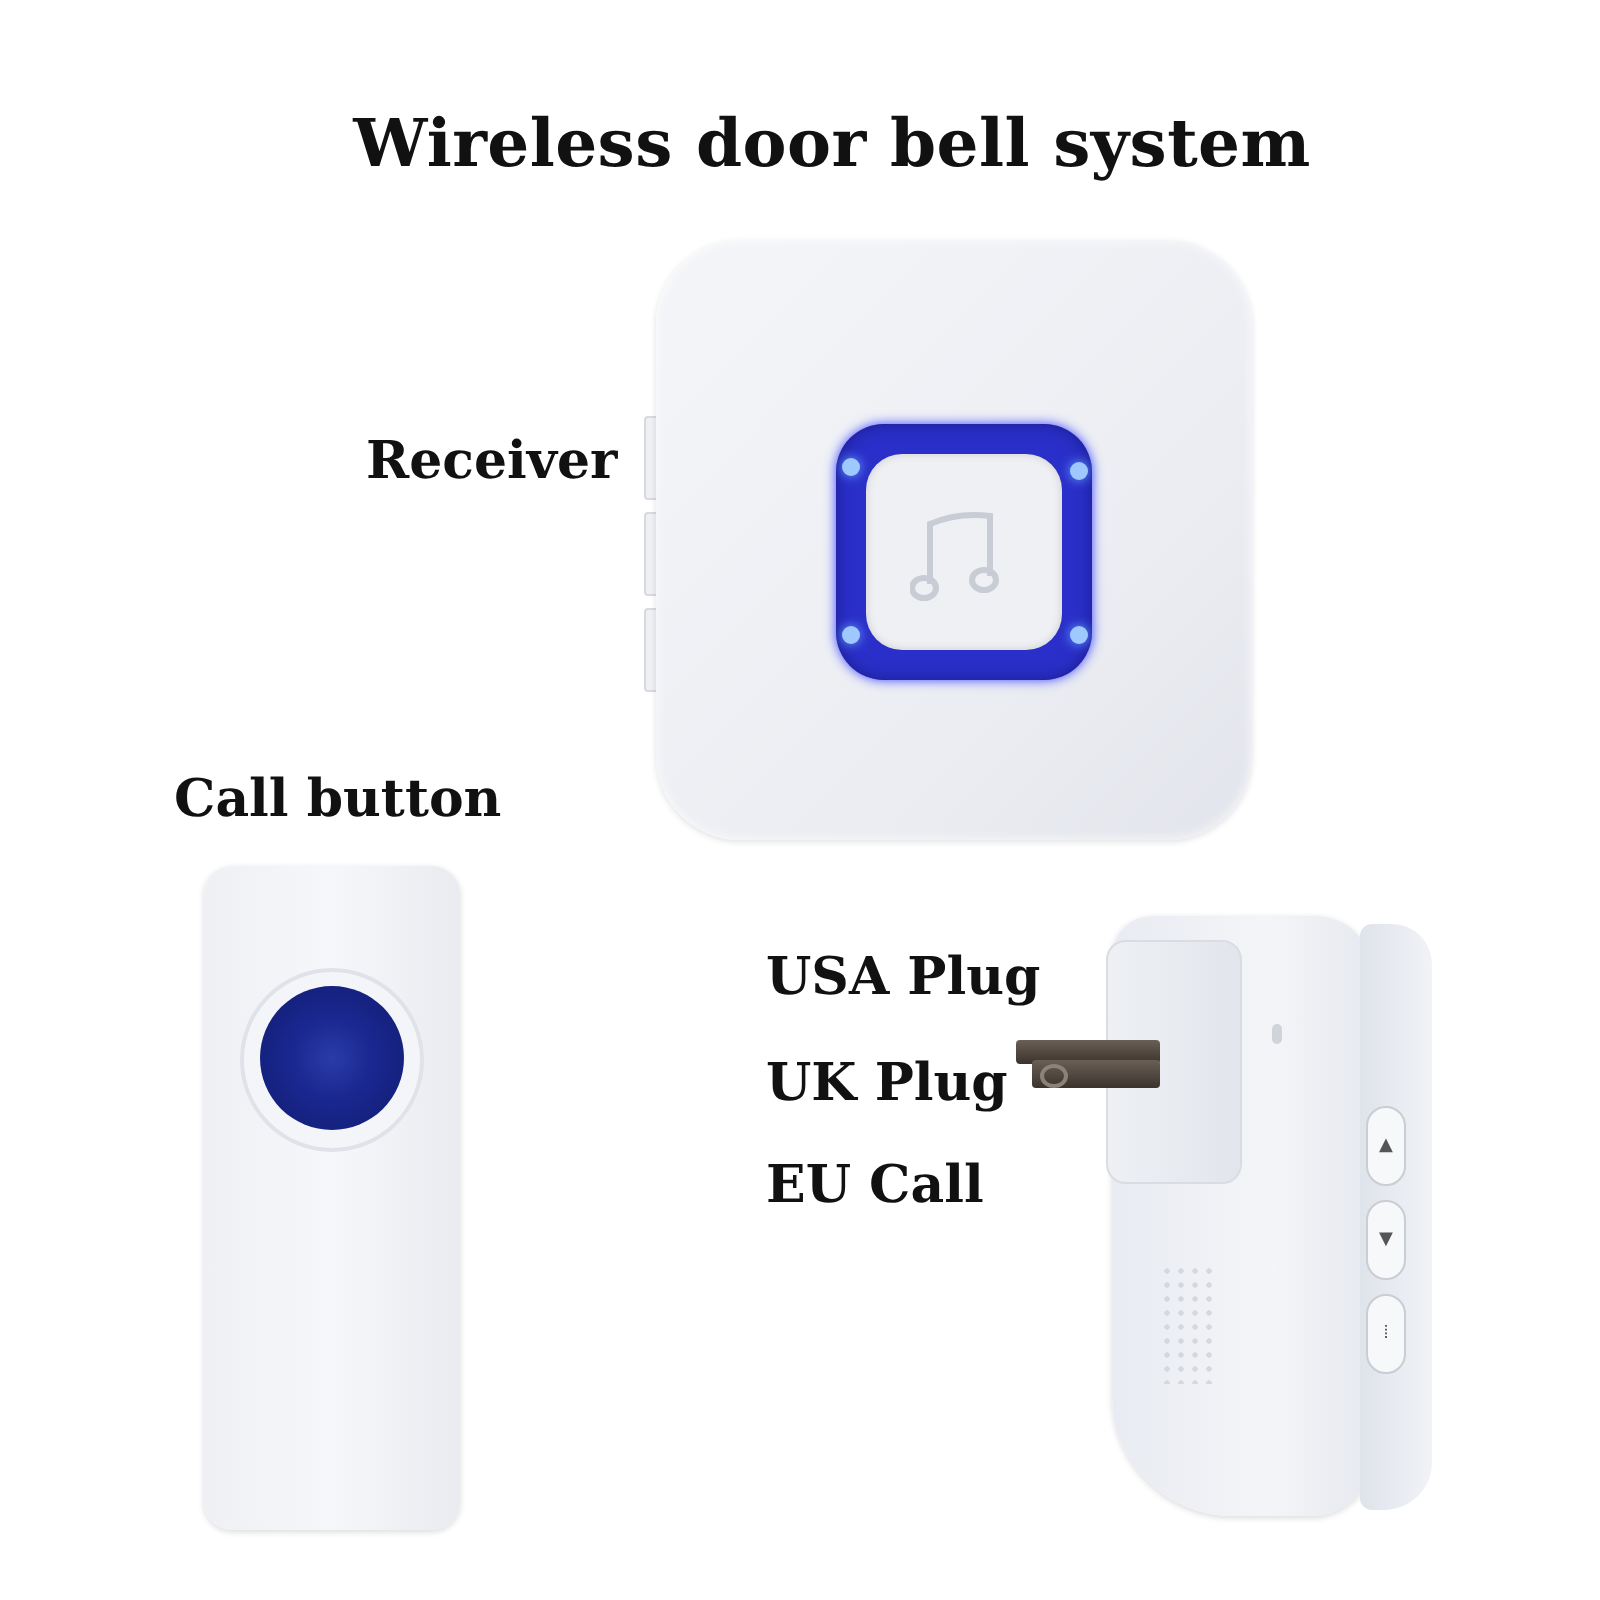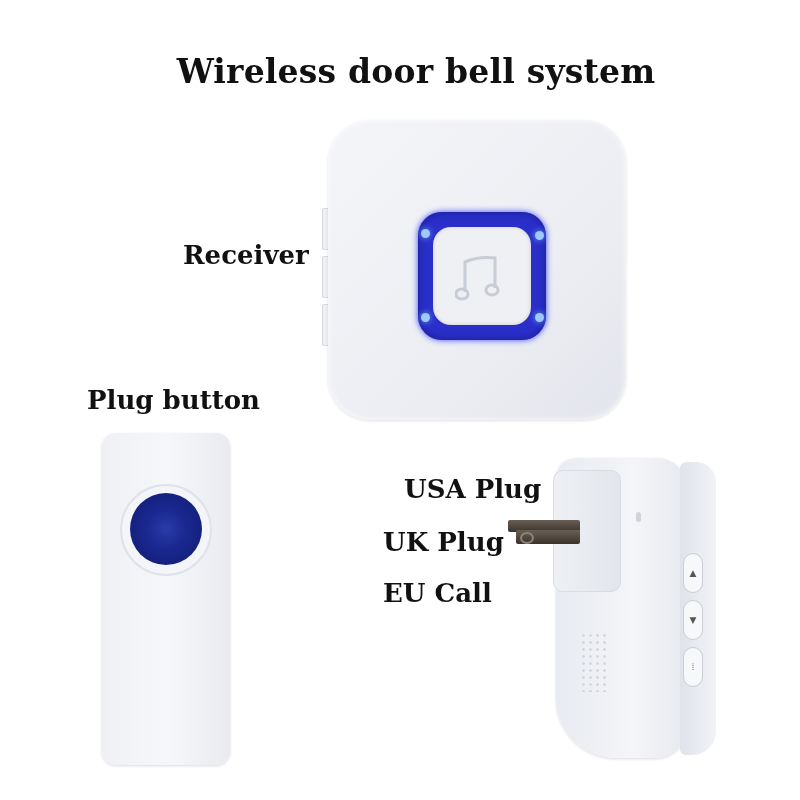--- a/index.html
+++ b/index.html
@@ -25,44 +25,44 @@
   .pin-hole{position:absolute;left:520px;top:532px;width:10px;height:8px;border-radius:50%;border:2px solid #8d8278;}
   .led{position:absolute;left:636px;top:512px;width:5px;height:10px;border-radius:3px;background:#cfd3da;}
   .sbtn{position:absolute;left:683px;width:20px;height:40px;border-radius:10px;background:#f7f8fa;border:1px solid #c9cdd4;box-sizing:border-box;font-size:9px;color:#555;text-align:center;line-height:38px;font-family:"DejaVu Sans",sans-serif;}
   .grille{position:absolute;left:580px;top:632px;width:30px;height:60px;background-image:radial-gradient(circle,#d3d7de 1.2px,transparent 1.5px);background-size:7px 7px;}
 </style>
 </head>
 <body>
 
 <div class="title">Wireless door bell system</div>
 
-<div class="label" style="left:183px;top:240px;">Receiver</div>
+<div class="label" style="left:183px;top:216px;">Receiver</div>
 <div class="side-btn" style="top:208px;height:40px;"></div>
 <div class="side-btn" style="top:256px;height:40px;"></div>
 <div class="side-btn" style="top:304px;height:40px;"></div>
 <div class="receiver"></div>
 <div class="ring">
   <div class="ring-inner"></div>
 </div>
 <div class="dot" style="left:421px;top:229px;"></div>
 <div class="dot" style="left:535px;top:231px;"></div>
 <div class="dot" style="left:421px;top:313px;"></div>
 <div class="dot" style="left:535px;top:313px;"></div>
 <svg class="note" viewBox="0 0 50 55">
   <path d="M10 42 L10 12 Q24 6 40 8 L40 38" fill="none" stroke="#c8ccd4" stroke-width="3"></path>
   <ellipse cx="7" cy="44" rx="6" ry="5" fill="none" stroke="#c8ccd4" stroke-width="3"></ellipse>
   <ellipse cx="37" cy="40" rx="6" ry="5" fill="none" stroke="#c8ccd4" stroke-width="3"></ellipse>
 </svg>
 
-<div class="label" style="left:87px;top:385px;">Plug button</div>
+<div class="label" style="left:87px;top:385px;">Call button</div>
 <div class="callbtn"></div>
 <div class="btn-ring"></div>
 <div class="btn-blue"></div>
 
-<div class="label" style="left:383px;top:474px;margin-left:21px;">USA Plug</div>
+<div class="label" style="left:383px;top:474px;">USA Plug</div>
 <div class="label" style="left:383px;top:527px;">UK Plug</div>
 <div class="label" style="left:383px;top:578px;">EU Call</div>
 
 <div class="plug-body"></div>
 <div class="plug-face"></div>
 <div class="plug-block"></div>
 <div class="prong" style="left:508px;top:520px;width:72px;"></div>
 <div class="prong" style="left:516px;top:530px;width:64px;height:14px;"></div>
 <div class="pin-hole"></div>
 <div class="led"></div>

